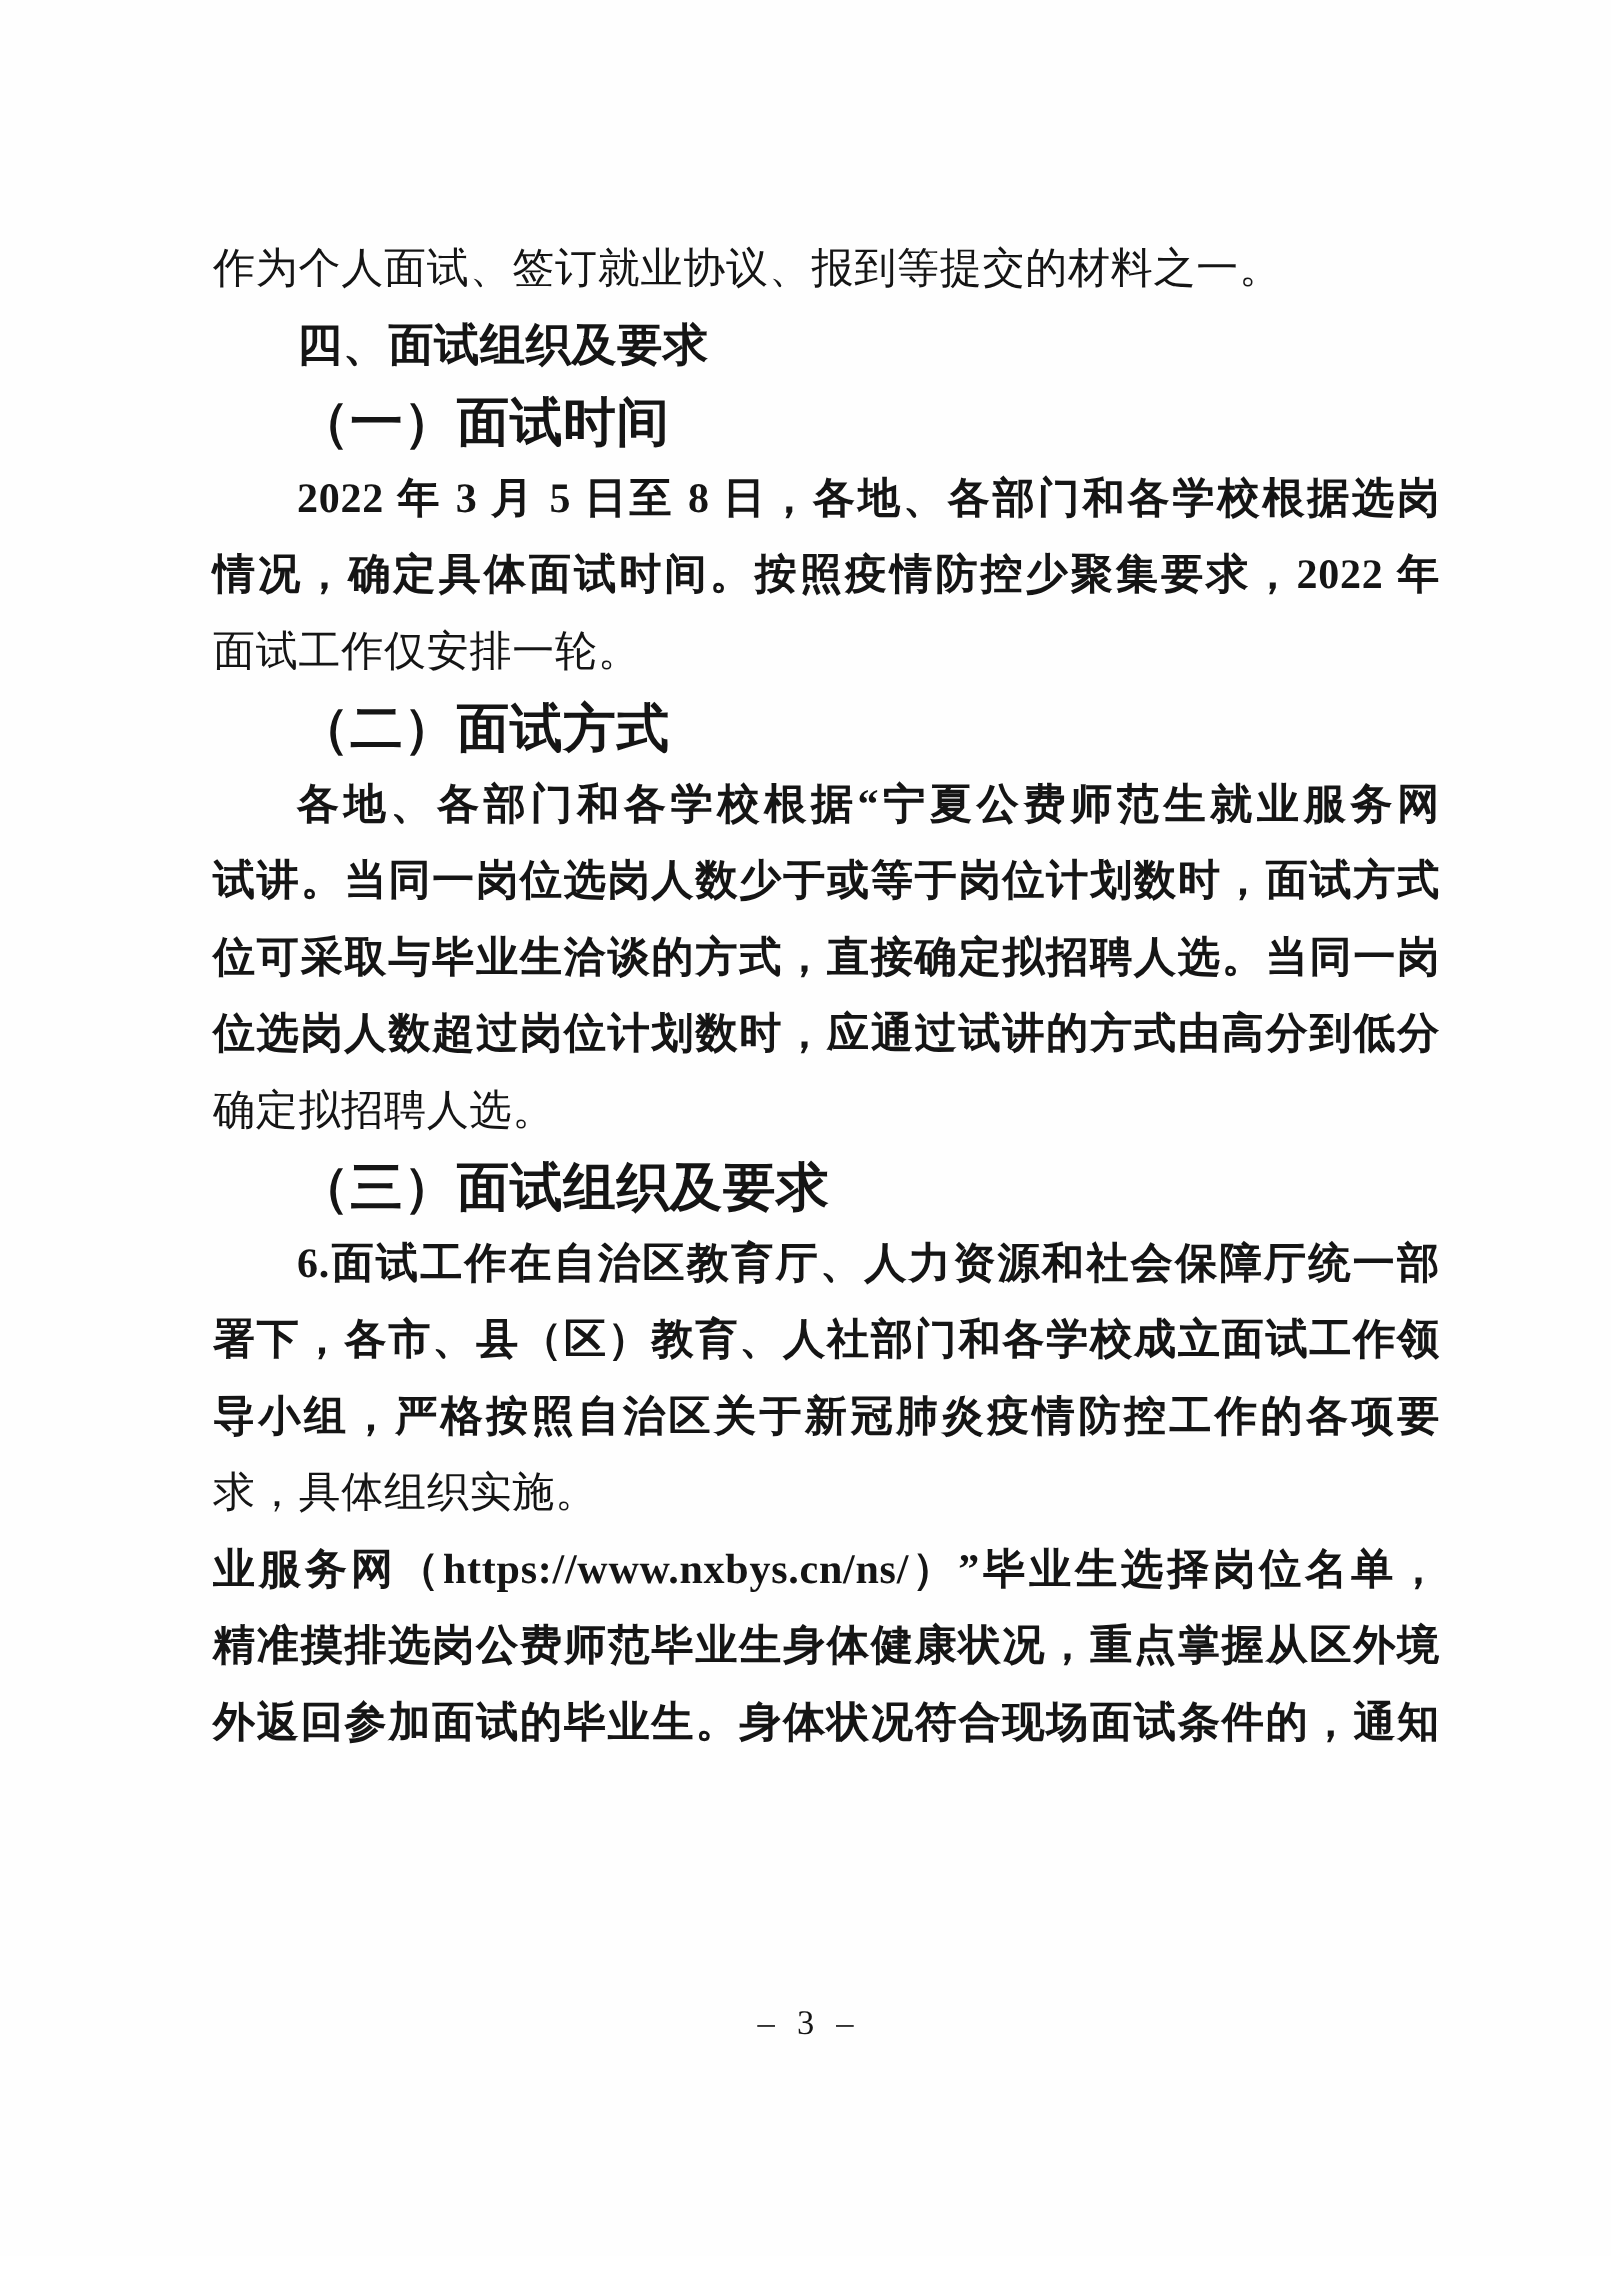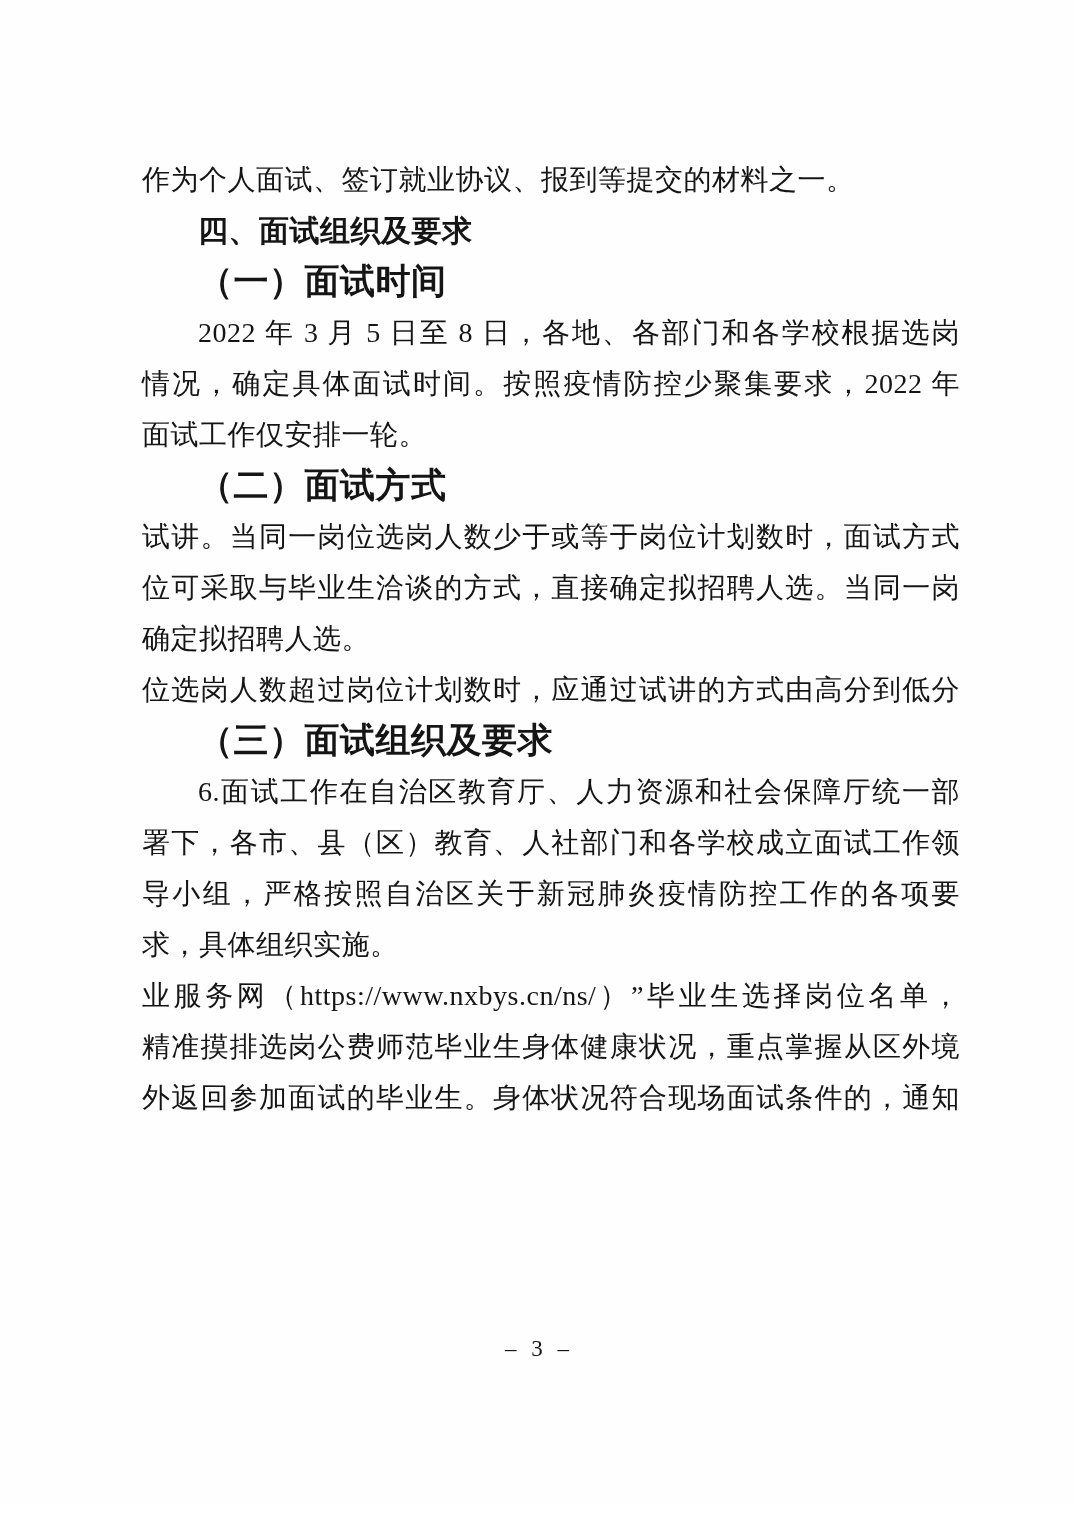--- a/index.html
+++ b/index.html
@@ -25,20 +25,21 @@
   .ln {
     height: 51px;
     line-height: 51px;
     font-size: 28px;
     letter-spacing: 0.5px;
   }
   
   .j {
     text-align: justify;
     text-align-last: justify;
+    font-weight: bold;
   }
   
   .ind {
     text-indent: 56px;
   }
   
   .h1 {
     font-family: "Liberation Sans", "DejaVu Sans", sans-serif;
     font-weight: 700;
     font-size: 30px;
@@ -65,24 +66,25 @@
 
 <div class="page">
   <div class="content">
     <div class="ln">作为个人面试、签订就业协议、报到等提交的材料之一。</div>
     <div class="ln h1 ind">四、面试组织及要求</div>
     <div class="ln h2 ind">（一）面试时间</div>
     <div class="ln ind j">2022 年 3 月 5 日至 8 日，各地、各部门和各学校根据选岗</div>
     <div class="ln j">情况，确定具体面试时间。按照疫情防控少聚集要求，2022 年</div>
     <div class="ln">面试工作仅安排一轮。</div>
     <div class="ln h2 ind">（二）面试方式</div>
+    <div class="ln ind j">各地、各部门和各学校根据“宁夏公费师范生就业服务网</div>
     <div class="ln j">试讲。当同一岗位选岗人数少于或等于岗位计划数时，面试方式</div>
     <div class="ln j">位可采取与毕业生洽谈的方式，直接确定拟招聘人选。当同一岗</div>
+    <div class="ln j">位选岗人数超过岗位计划数时，应通过试讲的方式由高分到低分</div>
     <div class="ln">确定拟招聘人选。</div>
-    <div class="ln j">位选岗人数超过岗位计划数时，应通过试讲的方式由高分到低分</div>
     <div class="ln h2 ind">（三）面试组织及要求</div>
     <div class="ln ind j">6.面试工作在自治区教育厅、人力资源和社会保障厅统一部</div>
     <div class="ln j">署下，各市、县（区）教育、人社部门和各学校成立面试工作领</div>
     <div class="ln j">导小组，严格按照自治区关于新冠肺炎疫情防控工作的各项要</div>
     <div class="ln">求，具体组织实施。</div>
     <div class="ln j">业服务网（https://www.nxbys.cn/ns/）”毕业生选择岗位名单，</div>
     <div class="ln j">精准摸排选岗公费师范毕业生身体健康状况，重点掌握从区外境</div>
     <div class="ln j">外返回参加面试的毕业生。身体状况符合现场面试条件的，通知</div>
   </div>
   <div class="footer">– 3 –</div>

